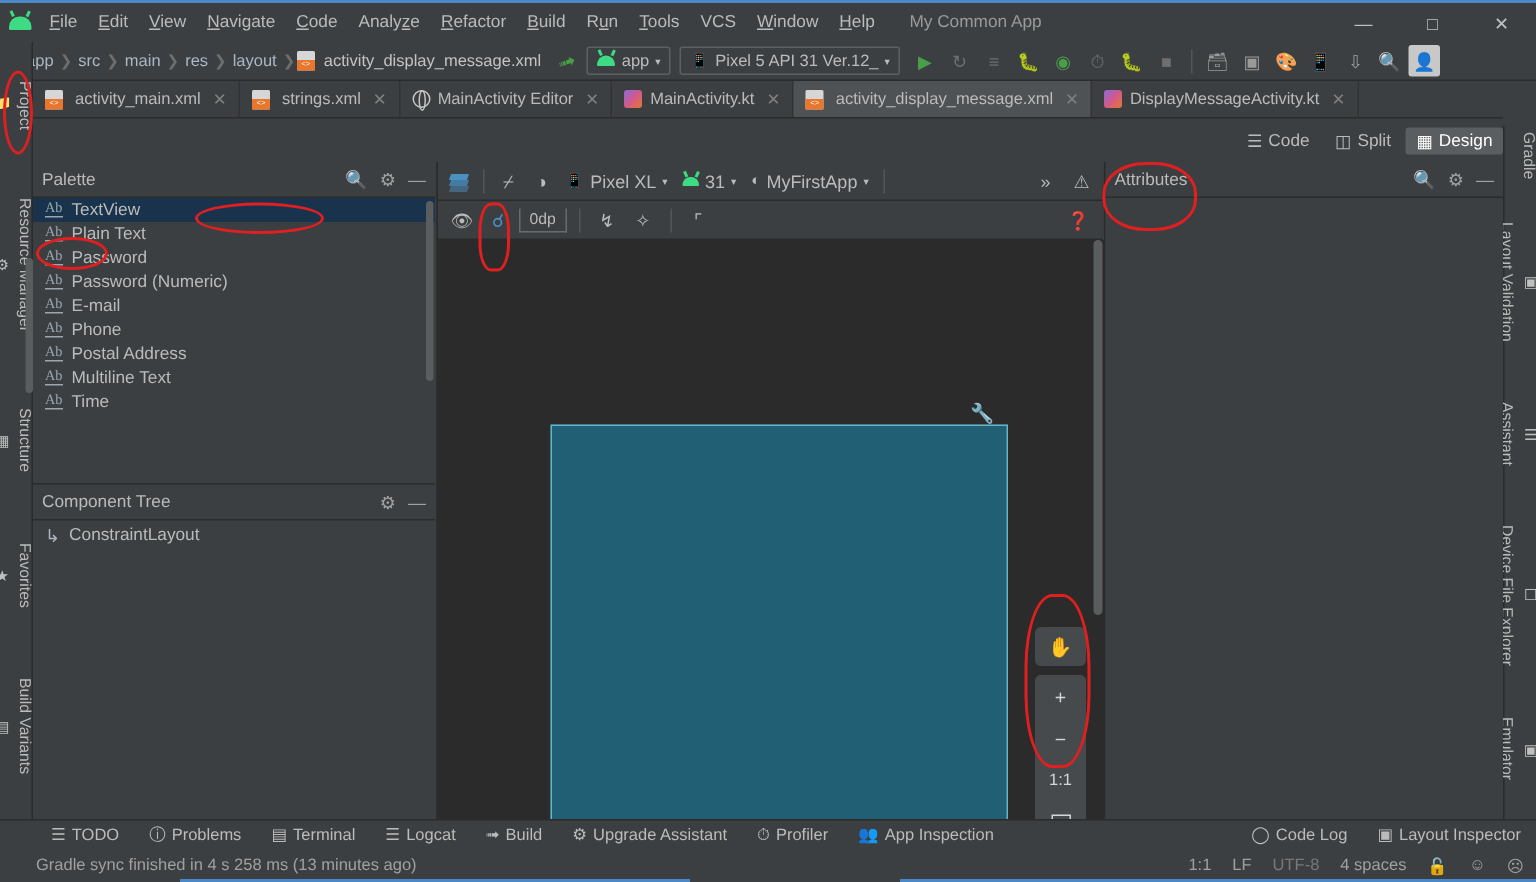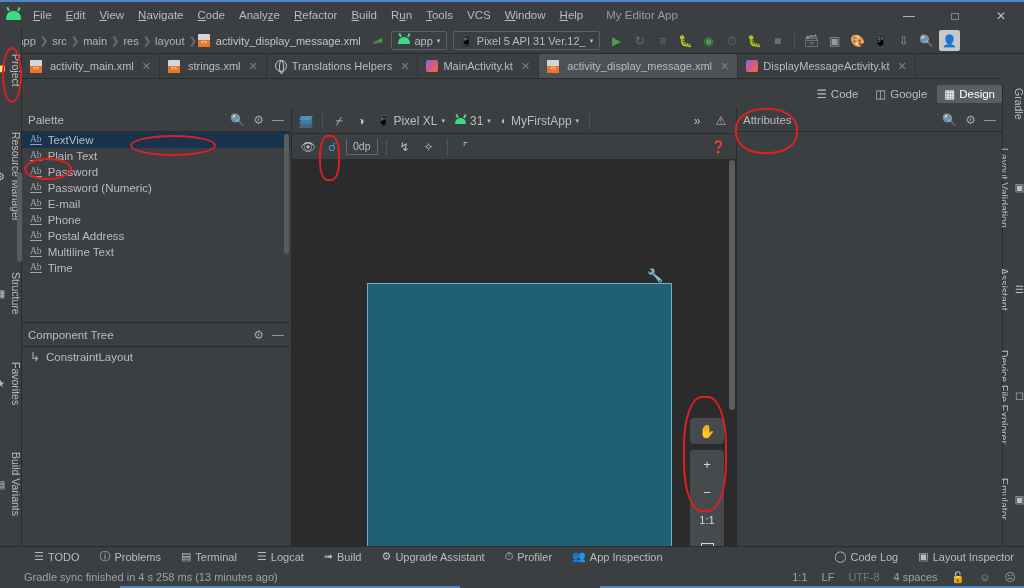--- a/index.html
+++ b/index.html
@@ -297,21 +297,21 @@
     <div class="menu-item"><u>N</u>avigate</div>
     <div class="menu-item"><u>C</u>ode</div>
     <div class="menu-item">Analy<u>z</u>e</div>
     <div class="menu-item"><u>R</u>efactor</div>
     <div class="menu-item"><u>B</u>uild</div>
     <div class="menu-item">R<u>u</u>n</div>
     <div class="menu-item"><u>T</u>ools</div>
     <div class="menu-item">VCS</div>
     <div class="menu-item"><u>W</u>indow</div>
     <div class="menu-item"><u>H</u>elp</div>
-    <div class="win-title">My Editor App</div>
+    <div class="win-title">My Common App</div>
     <div class="win-ctrls">
       <div class="win-btn">—</div>
       <div class="win-btn">□</div>
       <div class="win-btn">✕</div>
     </div>
   </div>
 
   <div class="navbar">
     <div class="crumbs">
       <span class="crumb sep">❯</span>
@@ -365,21 +365,21 @@
       <span>activity_main.xml</span>
       <span class="close">✕</span>
     </div>
     <div class="tab">
       <span class="xml-icon"></span>
       <span>strings.xml</span>
       <span class="close">✕</span>
     </div>
     <div class="tab">
       <span class="globe-icon"></span>
-      <span>Translations Helpers</span>
+      <span>MainActivity Editor</span>
       <span class="close">✕</span>
     </div>
     <div class="tab">
       <span class="kt-icon"></span>
       <span>MainActivity.kt</span>
       <span class="close">✕</span>
     </div>
     <div class="tab active">
       <span class="xml-icon"></span>
       <span>activity_display_message.xml</span>
@@ -392,21 +392,21 @@
     </div>
   </div>
 
   <div class="modebar">
     <div class="modebtn">
       <span>☰</span>
       <span>Code</span>
     </div>
     <div class="modebtn">
       <span>◫</span>
-      <span>Google</span>
+      <span>Split</span>
     </div>
     <div class="modebtn sel">
       <span>▦</span>
       <span>Design</span>
     </div>
   </div>
 
   <div class="leftstrip">
     <div class="vtool" style="top:22px;">
       <span>Project</span>

